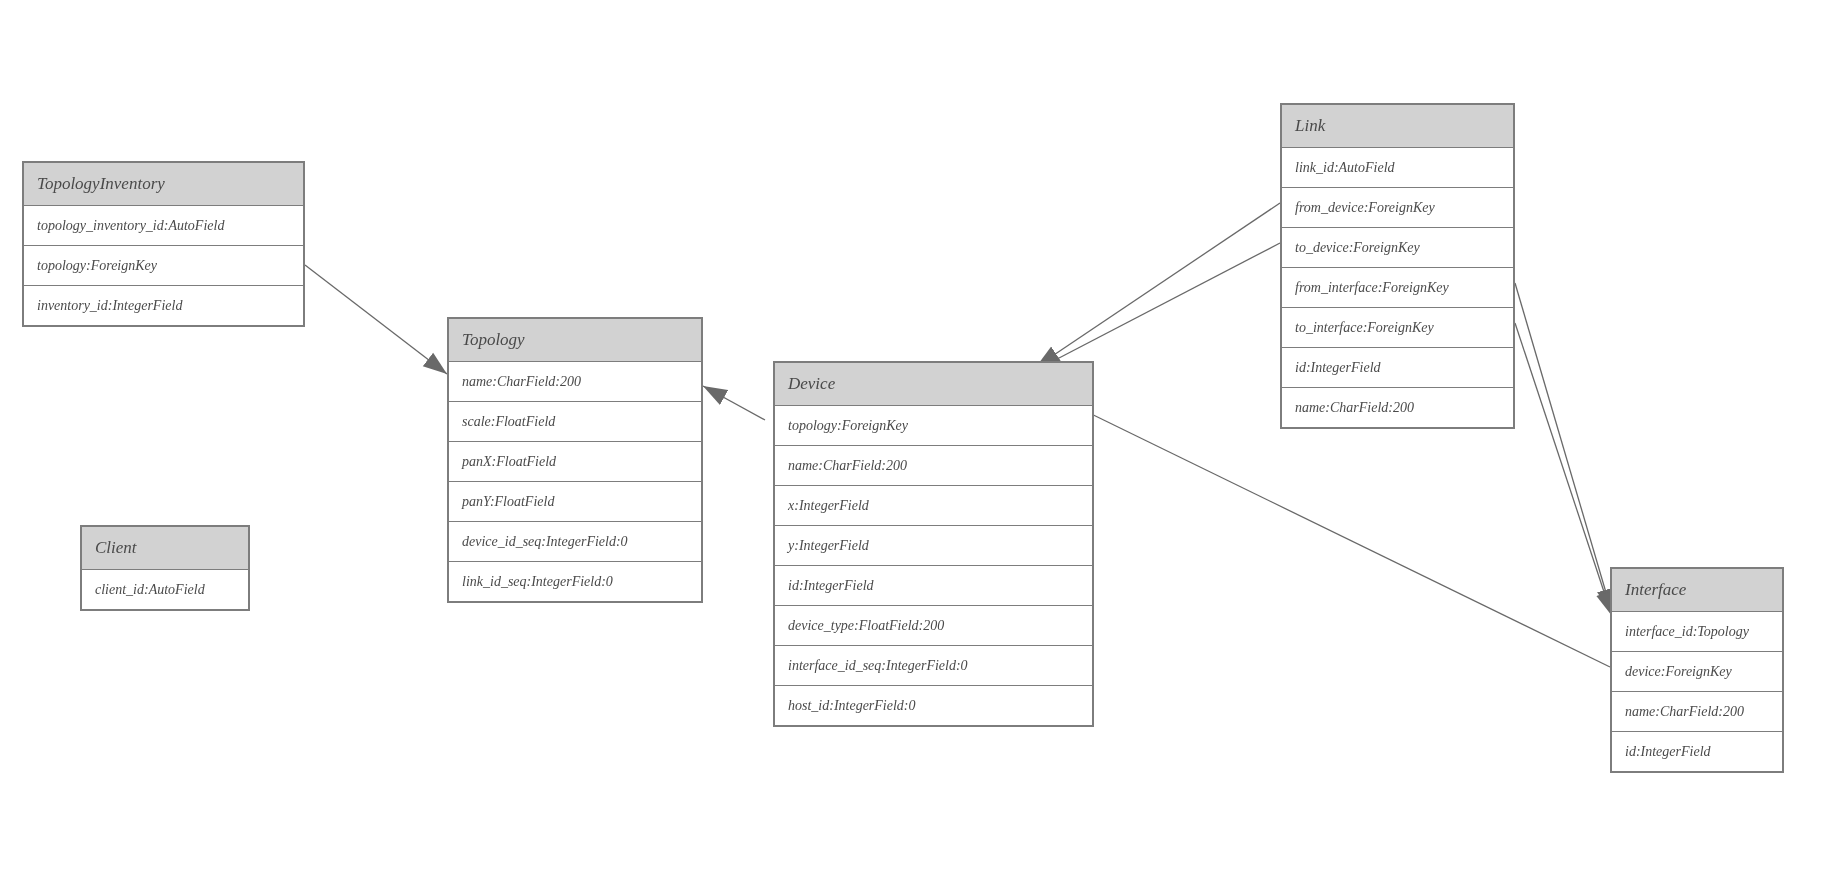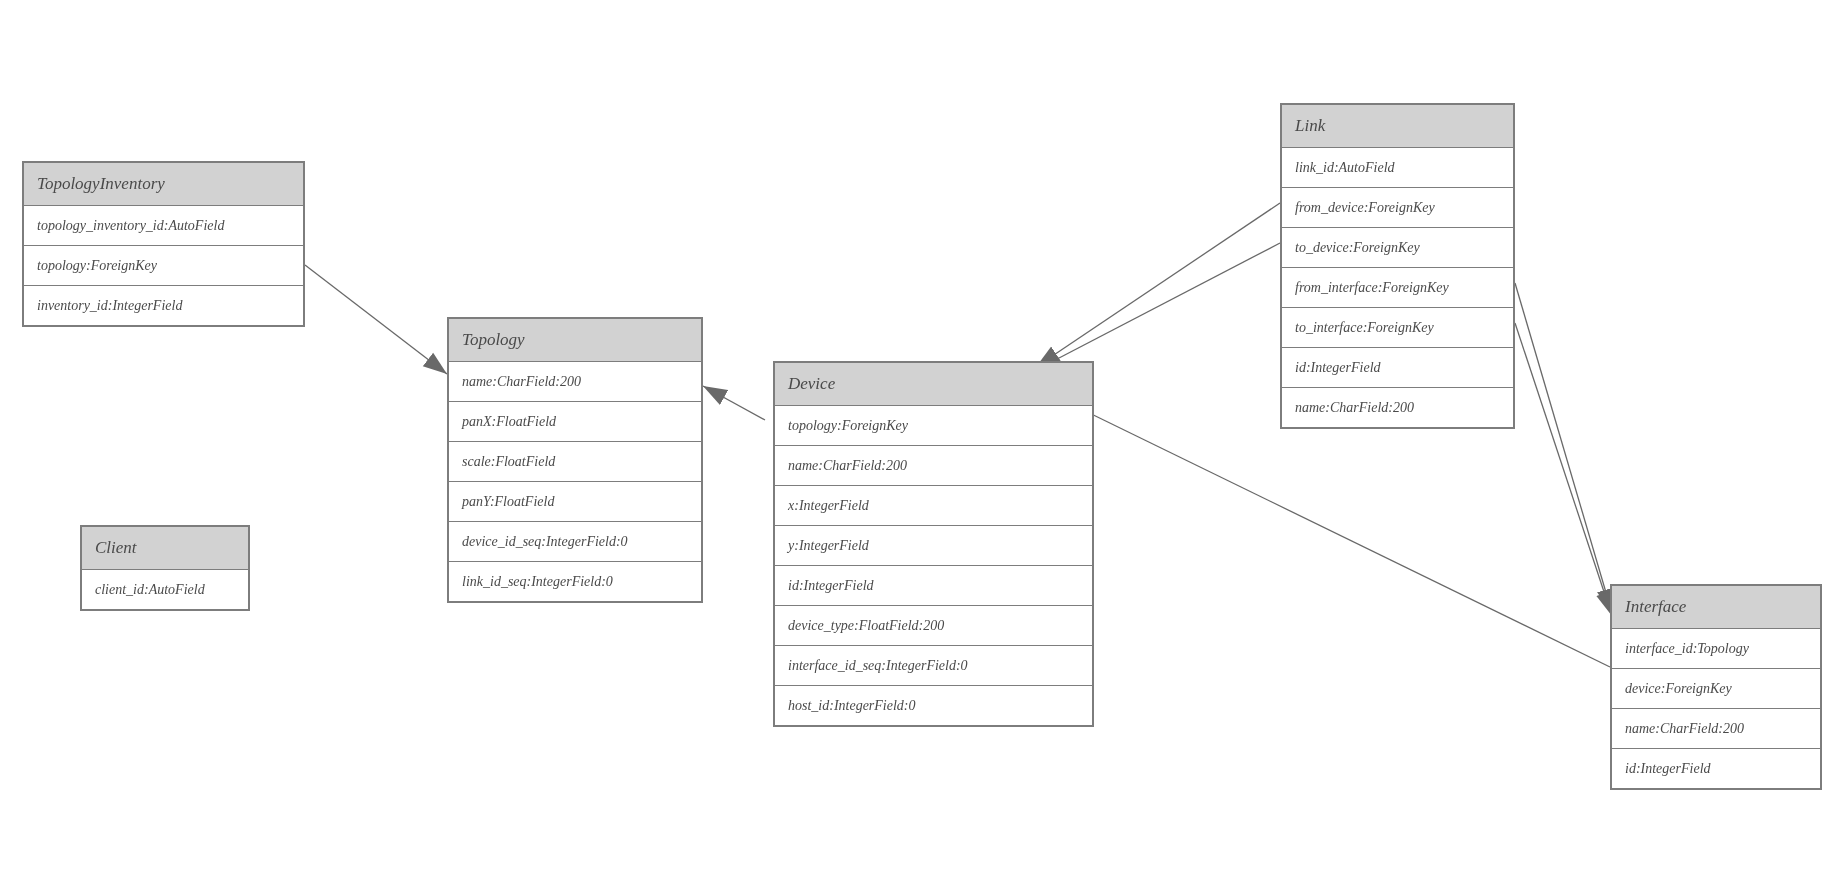--- a/index.html
+++ b/index.html
@@ -85,22 +85,22 @@
         <div class="entity-field">inventory_id:IntegerField</div>
       </div>
   </div>
 
   <div class="entity" style="left:447px; top:317px; width:256px;">
     <div class="entity-header">
       <span>Topology</span>
     </div>
     <div>
         <div class="entity-field">name:CharField:200</div>
+        <div class="entity-field">scale:FloatField</div>
         <div class="entity-field">panX:FloatField</div>
-        <div class="entity-field">scale:FloatField</div>
         <div class="entity-field">panY:FloatField</div>
         <div class="entity-field">device_id_seq:IntegerField:0</div>
         <div class="entity-field">link_id_seq:IntegerField:0</div>
       </div>
   </div>
 
   <div class="entity" style="left:80px; top:525px; width:170px;text-align:center;">
     <div class="entity-header">
       <span>Client</span>
     </div>
@@ -133,21 +133,21 @@
         <div class="entity-field">link_id:AutoField</div>
         <div class="entity-field">from_device:ForeignKey</div>
         <div class="entity-field">to_device:ForeignKey</div>
         <div class="entity-field">from_interface:ForeignKey</div>
         <div class="entity-field">to_interface:ForeignKey</div>
         <div class="entity-field">id:IntegerField</div>
         <div class="entity-field">name:CharField:200</div>
       </div>
   </div>
 
-  <div class="entity" style="left:1610px; top:584px; width:212px;">
+  <div class="entity" style="left:1610px; top:567px; width:174px;">
     <div class="entity-header">
       <span>Interface</span>
     </div>
     <div>
         <div class="entity-field">interface_id:Topology</div>
         <div class="entity-field">device:ForeignKey</div>
         <div class="entity-field">name:CharField:200</div>
         <div class="entity-field">id:IntegerField</div>
       </div>
   </div>

